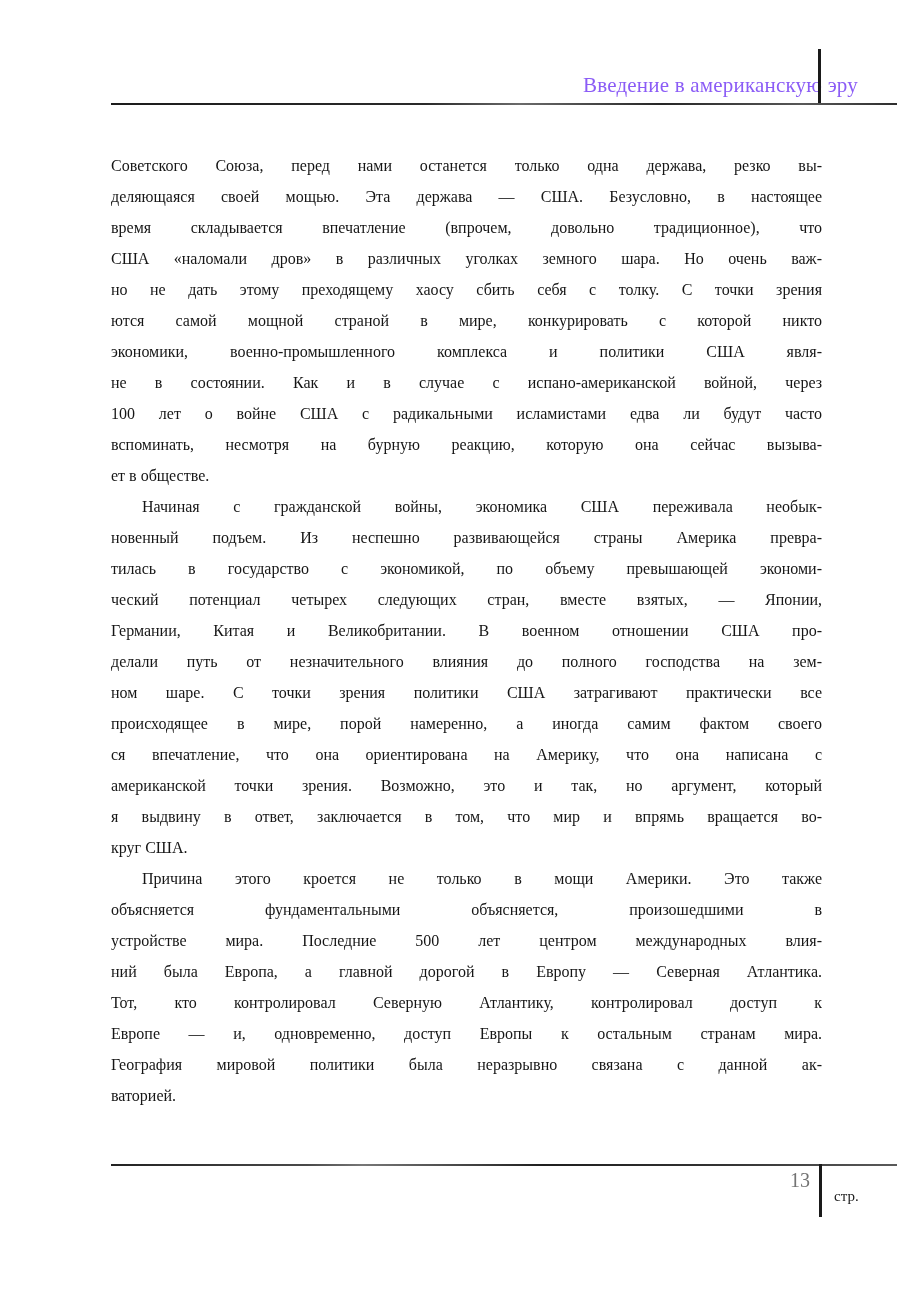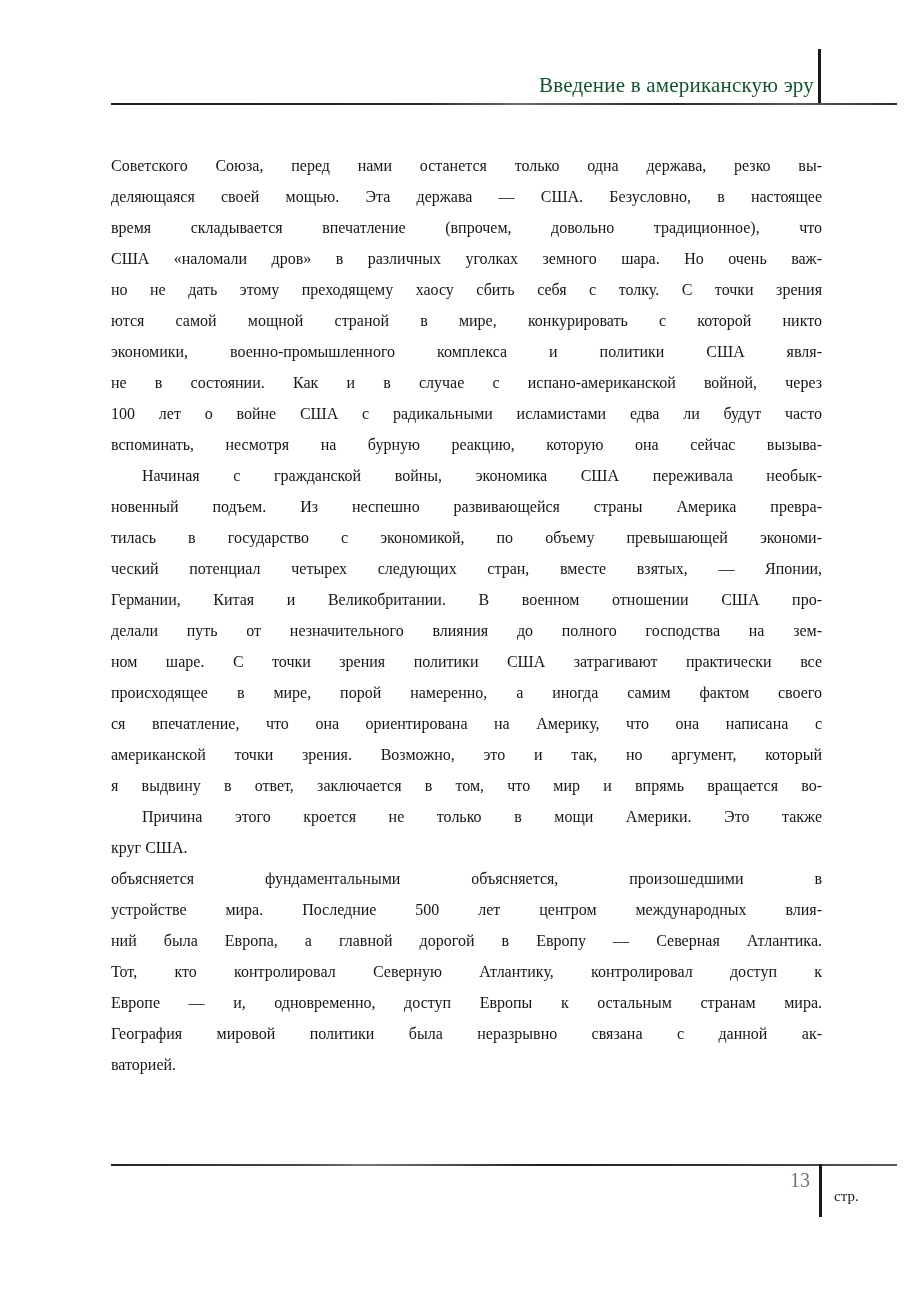--- a/index.html
+++ b/index.html
@@ -19,22 +19,23 @@
 
   
   .running-title {
     position: absolute;
     top: 70px;
     left: 0;
     width: 814px;
     text-align: right;
     font-size: 21px;
     line-height: 30px;
-    color: #14532d;
+    color: #8b5cf6;
     letter-spacing: 0.2px;
+    padding-left: 44px;
   }
   .header-vbar {
     position: absolute;
     left: 818px;
     top: 49px;
     width: 3px;
     height: 56px;
     background: #1a1a1a;
   }
   .header-rule {
@@ -123,33 +124,34 @@
       <div class="line">Советского Союза, перед нами останется только одна держава, резко вы-</div>
       <div class="line">деляющаяся своей мощью. Эта держава — США. Безусловно, в настоящее</div>
       <div class="line">время складывается впечатление (впрочем, довольно традиционное), что</div>
       <div class="line">США «наломали дров» в различных уголках земного шара. Но очень важ-</div>
       <div class="line">но не дать этому преходящему хаосу сбить себя с толку. С точки зрения</div>
       <div class="line">ются самой мощной страной в мире, конкурировать с которой никто</div>
       <div class="line">экономики, военно-промышленного комплекса и политики США явля-</div>
       <div class="line">не в состоянии. Как и в случае с испано-американской войной, через</div>
       <div class="line">100 лет о войне США с радикальными исламистами едва ли будут часто</div>
       <div class="line">вспоминать, несмотря на бурную реакцию, которую она сейчас вызыва-</div>
+      <div class="line para-end">ет в обществе.</div>
       <div class="line para-start-indented">Начиная с гражданской войны, экономика США переживала необык-</div>
       <div class="line">новенный подъем. Из неспешно развивающейся страны Америка превра-</div>
       <div class="line">тилась в государство с экономикой, по объему превышающей экономи-</div>
       <div class="line">ческий потенциал четырех следующих стран, вместе взятых, — Японии,</div>
       <div class="line">Германии, Китая и Великобритании. В военном отношении США про-</div>
       <div class="line">делали путь от незначительного влияния до полного господства на зем-</div>
       <div class="line">ном шаре. С точки зрения политики США затрагивают практически все</div>
       <div class="line">происходящее в мире, порой намеренно, а иногда самим фактом своего</div>
       <div class="line">ся впечатление, что она ориентирована на Америку, что она написана с</div>
       <div class="line">американской точки зрения. Возможно, это и так, но аргумент, который</div>
       <div class="line">я выдвину в ответ, заключается в том, что мир и впрямь вращается во-</div>
+      <div class="line para-end">круг США.</div>
       <div class="line para-start-indented">Причина этого кроется не только в мощи Америки. Это также</div>
-      <div class="line para-end">круг США.</div>
       <div class="line">объясняется фундаментальными объясняется, произошедшими в</div>
       <div class="line">устройстве мира. Последние 500 лет центром международных влия-</div>
       <div class="line">ний была Европа, а главной дорогой в Европу — Северная Атлантика.</div>
       <div class="line">Тот, кто контролировал Северную Атлантику, контролировал доступ к</div>
       <div class="line">Европе — и, одновременно, доступ Европы к остальным странам мира.</div>
       <div class="line">География мировой политики была неразрывно связана с данной ак-</div>
       <div class="line para-end">ваторией.</div>
     </div>
 
   <div class="footer-rule"></div>

